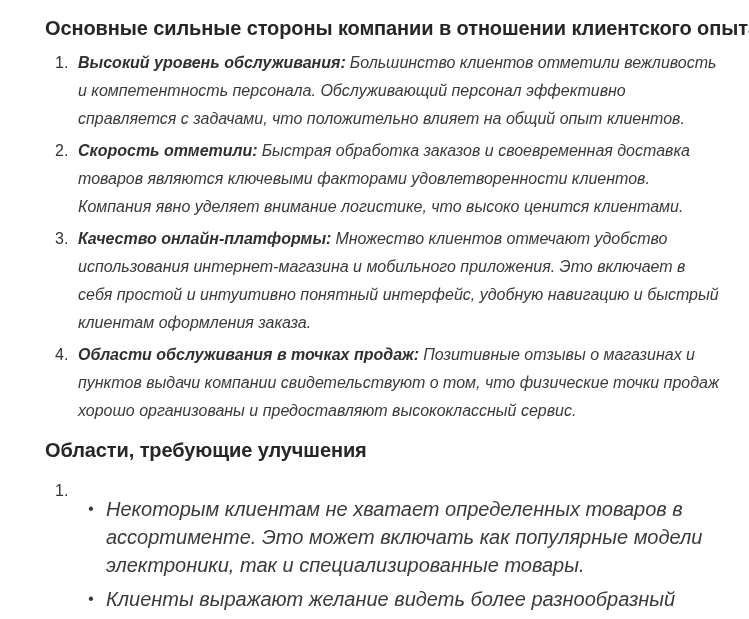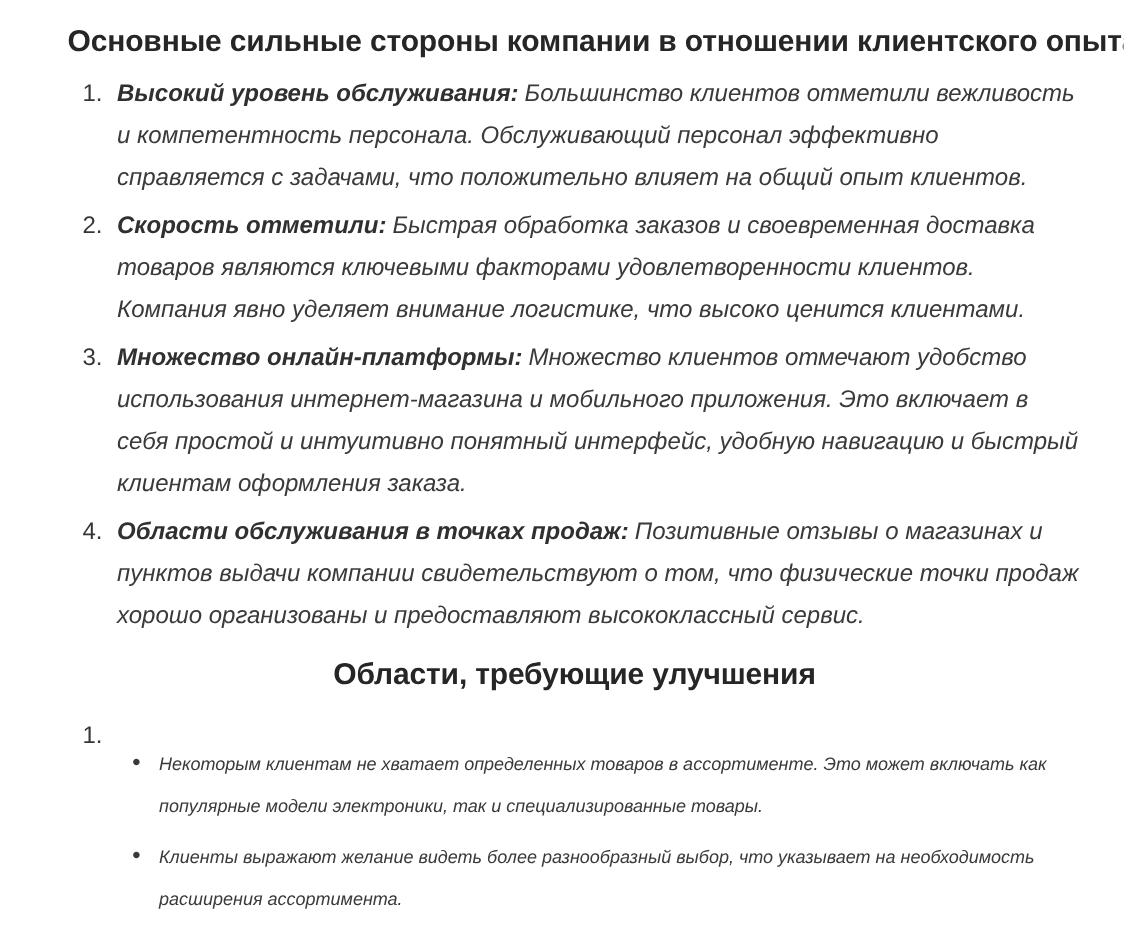--- a/index.html
+++ b/index.html
@@ -24,21 +24,20 @@
     line-height: 26px;
     font-weight: 700;
     color: #262626;
     margin: 0 0 8px 0;
     white-space: nowrap;
     letter-spacing: -0.1px;
   }
   h2.section-heading.second {
     margin-top: 12px;
     margin-bottom: 14px;
-    text-align: center;
   }
   ol.num-list {
     list-style: none;
     margin: 0;
     padding: 0 0 0 10px;
   }
   ol.num-list > li {
     display: flex;
     align-items: flex-start;
     margin-bottom: 4px;
@@ -78,21 +77,21 @@
   }
   .bullet-marker {
     flex: 0 0 18px;
     width: 18px;
     font-size: 16px;
     line-height: 28px;
     color: #3a3a3a;
   }
   .bullet-text {
     flex: 1 1 auto;
-    font-size: 12px;
+    font-size: 20px;
     line-height: 28px;
     color: #3a3a3a;
     max-width: 610px;
   }
 </style>
 </head>
 <body>
 
 <div class="doc">
 
@@ -102,21 +101,21 @@
     <li>
       <span class="num">1.</span>
       <div class="item-content"><span class="item-title">Высокий уровень обслуживания:</span><span class="item-body">Большинство клиентов отметили вежливость и компетентность персонала. Обслуживающий персонал эффективно справляется с задачами, что положительно влияет на общий опыт клиентов.</span></div>
     </li>
     <li>
       <span class="num">2.</span>
       <div class="item-content"><span class="item-title">Скорость отметили:</span><span class="item-body">Быстрая обработка заказов и своевременная доставка товаров являются ключевыми факторами удовлетворенности клиентов. Компания явно уделяет внимание логистике, что высоко ценится клиентами.</span></div>
     </li>
     <li>
       <span class="num">3.</span>
-      <div class="item-content"><span class="item-title">Множество онлайн-платформы:</span><span class="item-body">Множество клиентов отмечают удобство использования интернет-магазина и мобильного приложения. Это включает в себя простой и интуитивно понятный интерфейс, удобную навигацию и быстрый клиентам оформления заказа.</span></div>
+      <div class="item-content"><span class="item-title">Качество онлайн-платформы:</span><span class="item-body">Множество клиентов отмечают удобство использования интернет-магазина и мобильного приложения. Это включает в себя простой и интуитивно понятный интерфейс, удобную навигацию и быстрый клиентам оформления заказа.</span></div>
     </li>
     <li>
       <span class="num">4.</span>
       <div class="item-content"><span class="item-title">Области обслуживания в точках продаж:</span><span class="item-body">Позитивные отзывы о магазинах и пунктов выдачи компании свидетельствуют о том, что физические точки продаж хорошо организованы и предоставляют высококлассный сервис.</span></div>
     </li>
   </ol>
 
   <h2 class="section-heading second">Области, требующие улучшения</h2>
 
   <ol class="num-list">

